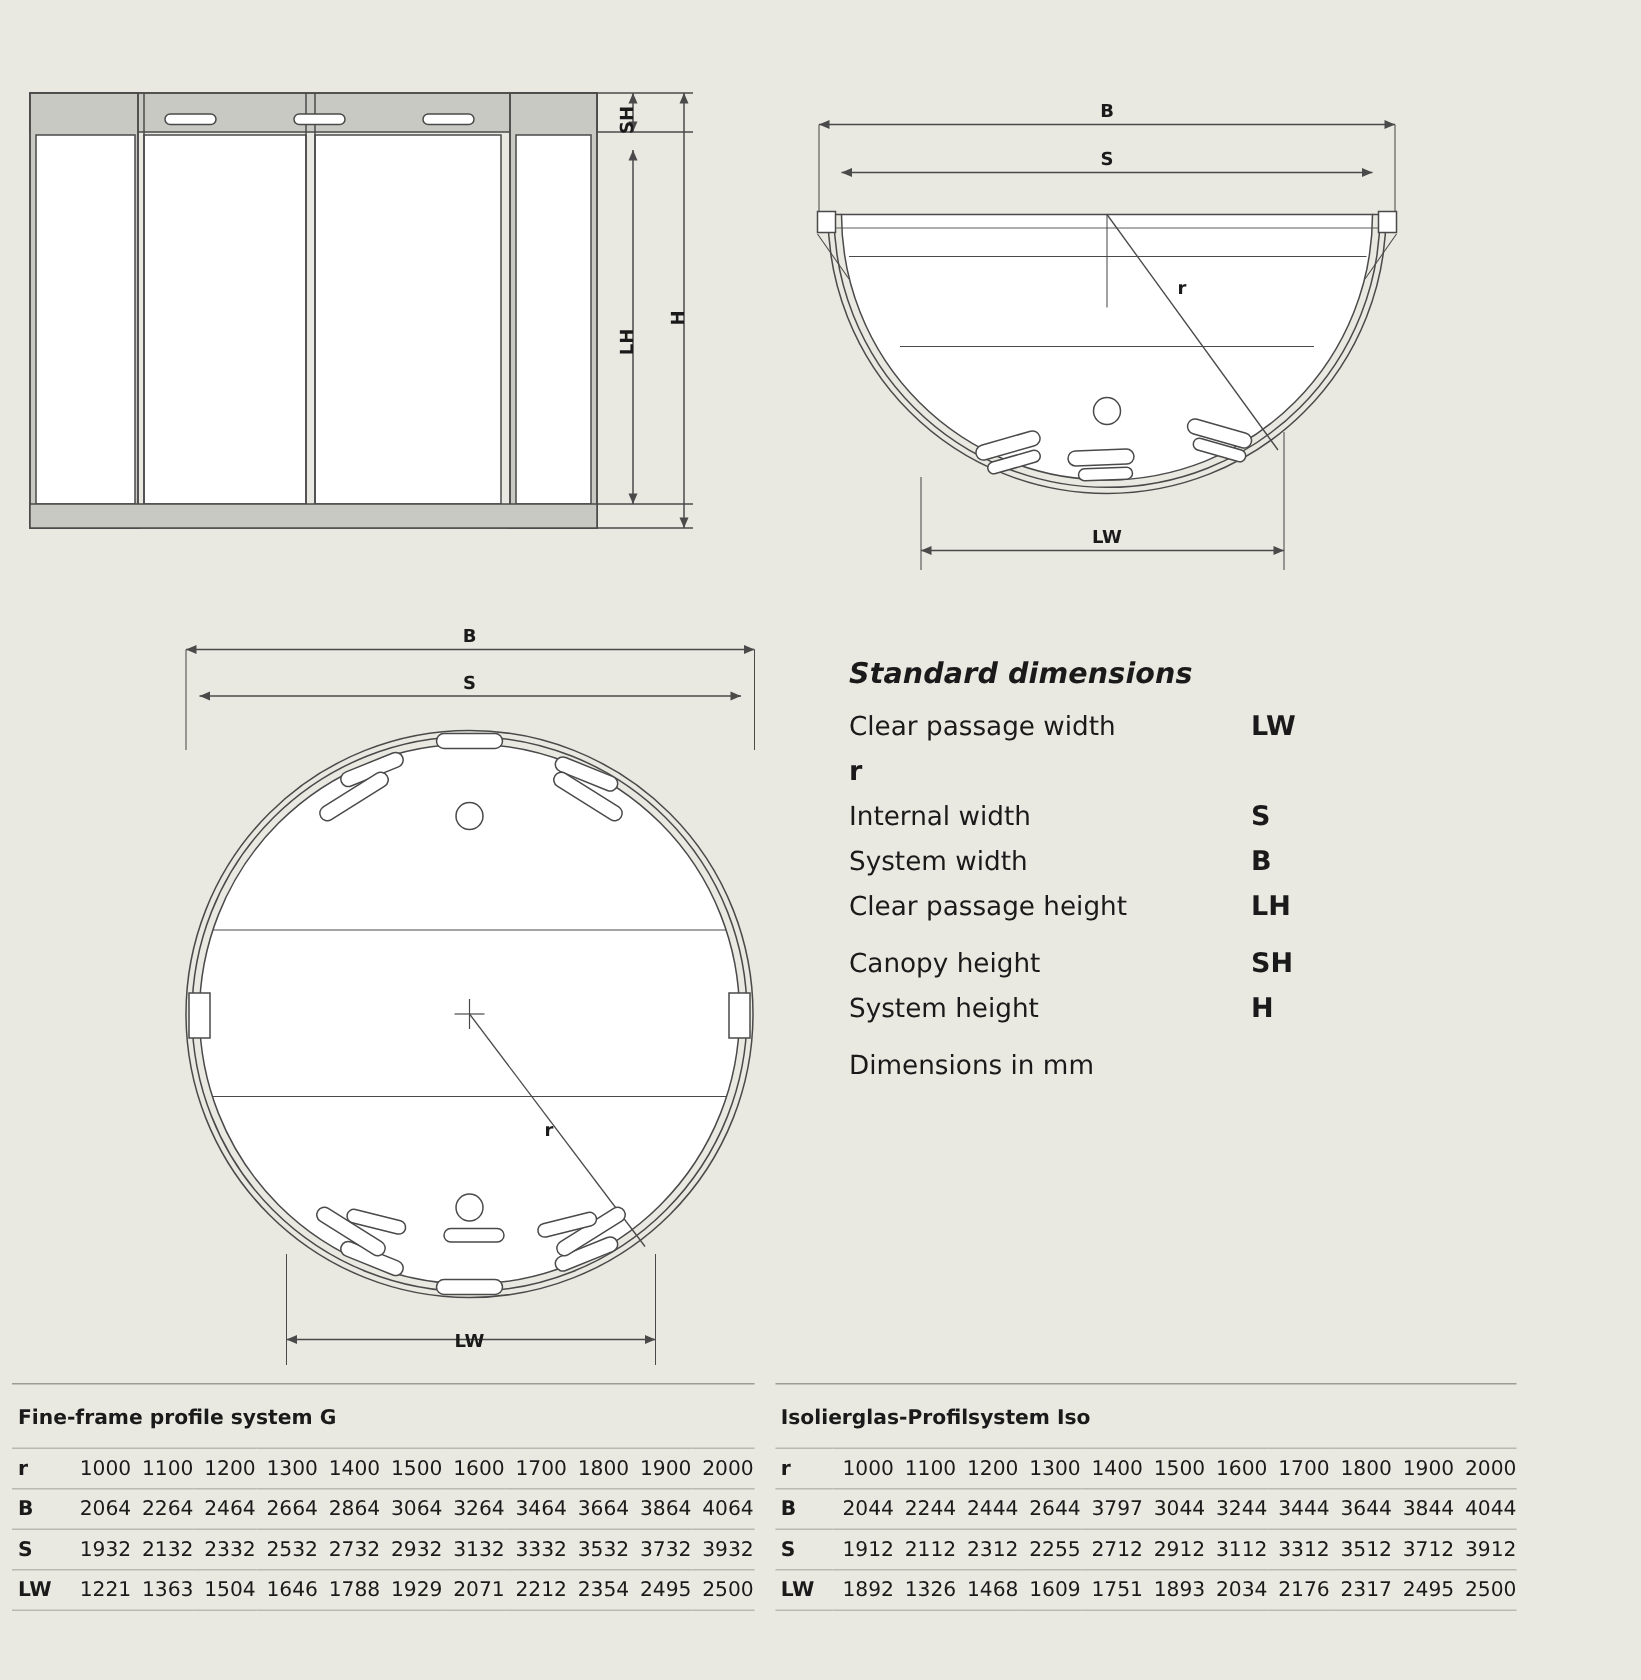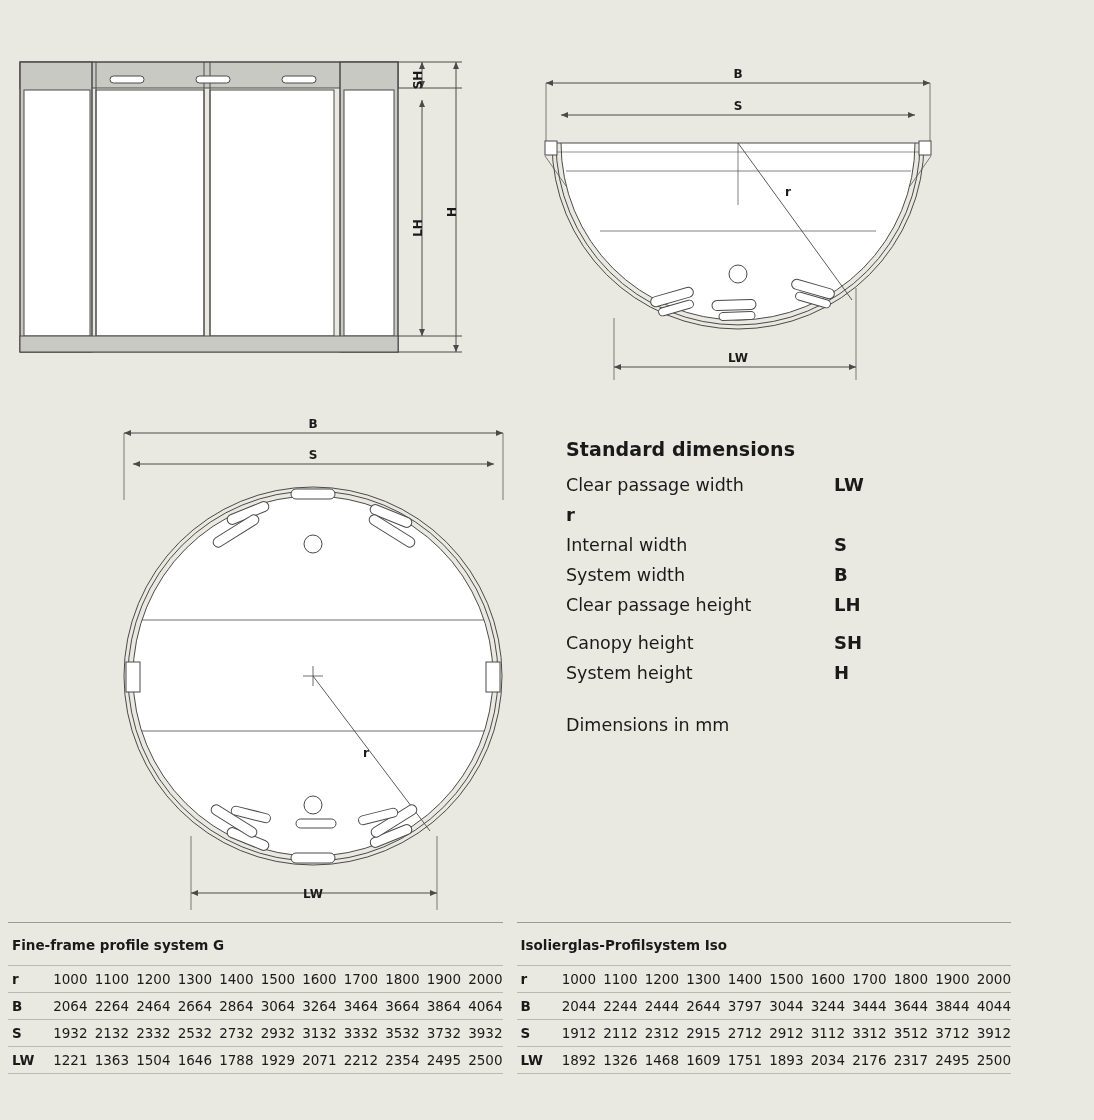--- a/index.html
+++ b/index.html
@@ -28,41 +28,42 @@
     position: absolute;
     left: 566px;
     top: 438px;
     width: 360px;
   }
   .legend h2 {
     font-size: 19px;
     font-weight: bold;
     margin: 0 0 10px 0;
     letter-spacing: 0.1px;
+    font-style: italic;
   }
   .legend-row {
     display: flex;
     align-items: center;
     font-size: 17.5px;
     line-height: 30px;
     white-space: nowrap;
   }
   .legend-row .lbl {
     display: inline-block;
     width: 268px;
     padding-left: 0px;
   }
   .legend-row .sym {
     font-weight: bold;
     font-size: 18px;
   }
   .legend-note {
     font-size: 17.5px;
     line-height: 30px;
-    margin-top: 22px;
+    margin-top: 8px;
   }
   .gap-s { height: 8px; }
 
   
   .tables {
     position: absolute;
     left: 0;
     top: 922px;
     width: 1011px;
     display: flex;
@@ -402,21 +403,21 @@
         <td>3444</td>
         <td>3644</td>
         <td>3844</td>
         <td>4044</td>
       </tr>
       <tr>
         <td class="lbl-cell">S</td>
         <td>1912</td>
         <td>2112</td>
         <td>2312</td>
-        <td>2915</td>
+        <td>2255</td>
         <td>2712</td>
         <td>2912</td>
         <td>3112</td>
         <td>3312</td>
         <td>3512</td>
         <td>3712</td>
         <td>3912</td>
       </tr>
       <tr>
         <td class="lbl-cell">LW</td>

